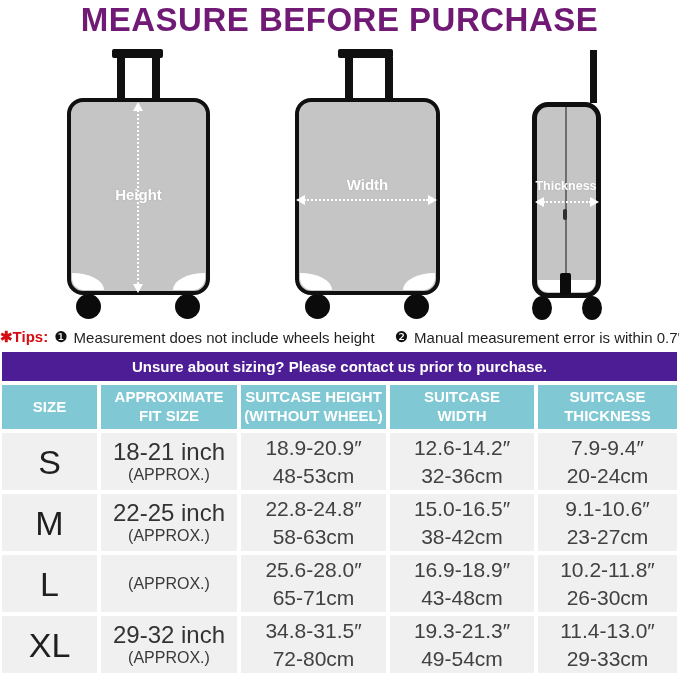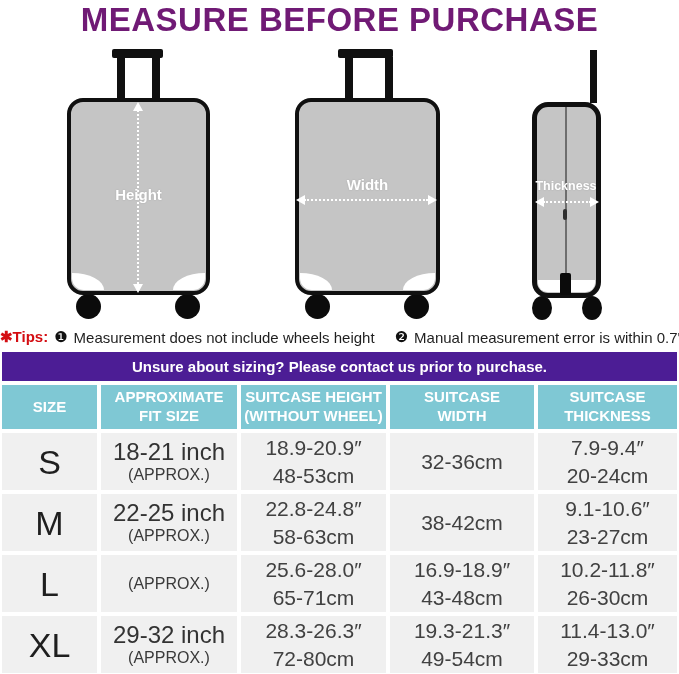--- a/index.html
+++ b/index.html
@@ -161,39 +161,41 @@
     </div>
   <div class="td">
     <span class="fit">18-21 inch</span>
     <span class="fit-note">(APPROX.)</span>
   </div>
   <div class="td">
     <span class="meas">18.9-20.9″</span>
     <span class="meas">48-53cm</span>
   </div>
   <div class="td">
+    <span class="meas">12.6-14.2″</span>
     <span class="meas">32-36cm</span>
   </div>
   <div class="td">
     <span class="meas">7.9-9.4″</span>
     <span class="meas">20-24cm</span>
   </div>
 
   <div class="td">
       <span class="size-letter">M</span>
     </div>
   <div class="td">
     <span class="fit">22-25 inch</span>
     <span class="fit-note">(APPROX.)</span>
   </div>
   <div class="td">
     <span class="meas">22.8-24.8″</span>
     <span class="meas">58-63cm</span>
   </div>
   <div class="td">
+    <span class="meas">15.0-16.5″</span>
     <span class="meas">38-42cm</span>
   </div>
   <div class="td">
     <span class="meas">9.1-10.6″</span>
     <span class="meas">23-27cm</span>
   </div>
 
   <div class="td">
       <span class="size-letter">L</span>
     </div>
@@ -214,21 +216,21 @@
   </div>
 
   <div class="td">
       <span class="size-letter">XL</span>
     </div>
   <div class="td">
     <span class="fit">29-32 inch</span>
     <span class="fit-note">(APPROX.)</span>
   </div>
   <div class="td">
-    <span class="meas">28.3-26.3″</span>
+    <span class="meas">34.8-31.5″</span>
     <span class="meas">72-80cm</span>
   </div>
   <div class="td">
     <span class="meas">19.3-21.3″</span>
     <span class="meas">49-54cm</span>
   </div>
   <div class="td">
     <span class="meas">11.4-13.0″</span>
     <span class="meas">29-33cm</span>
   </div>

